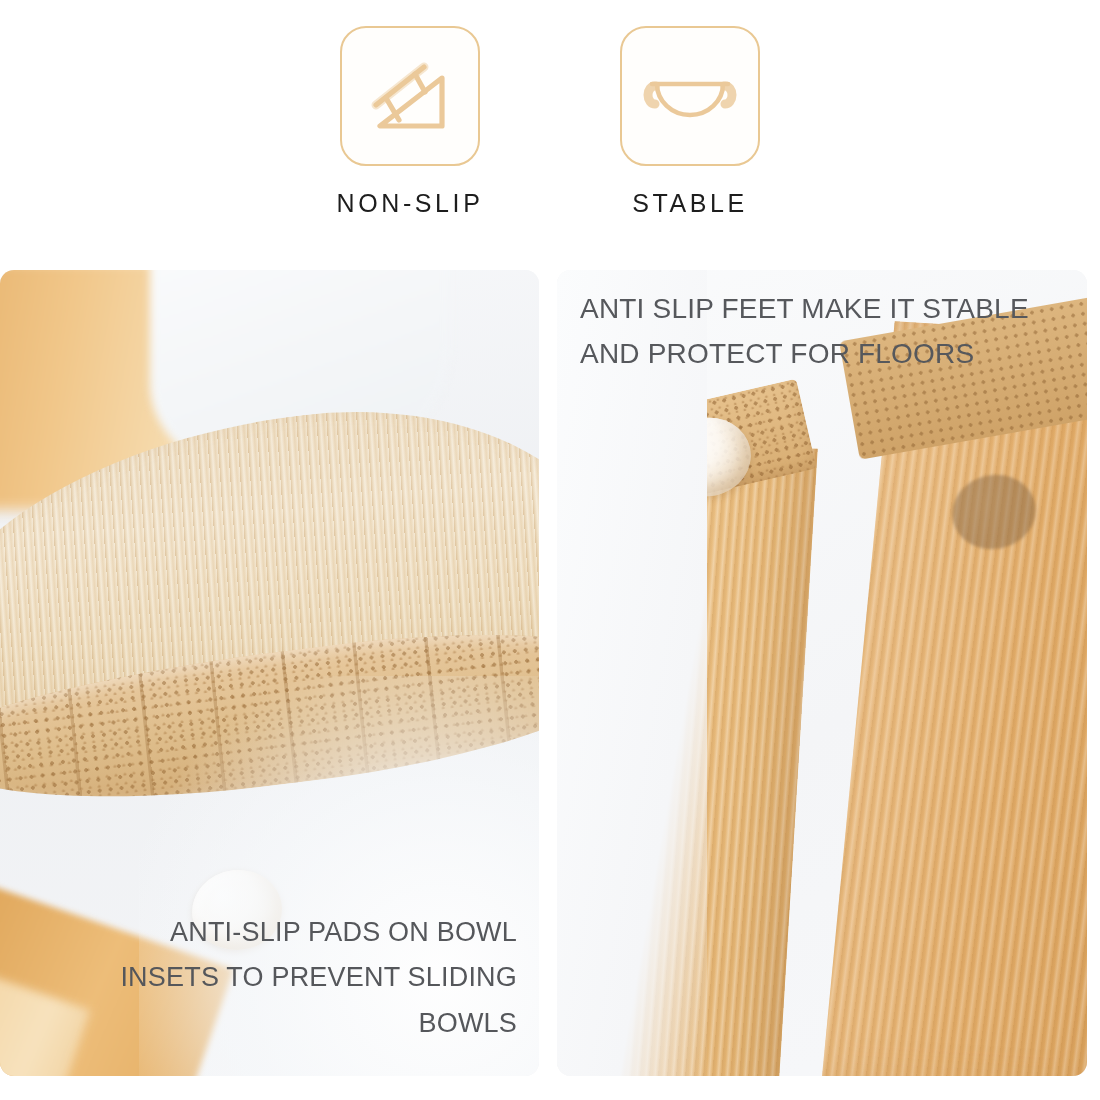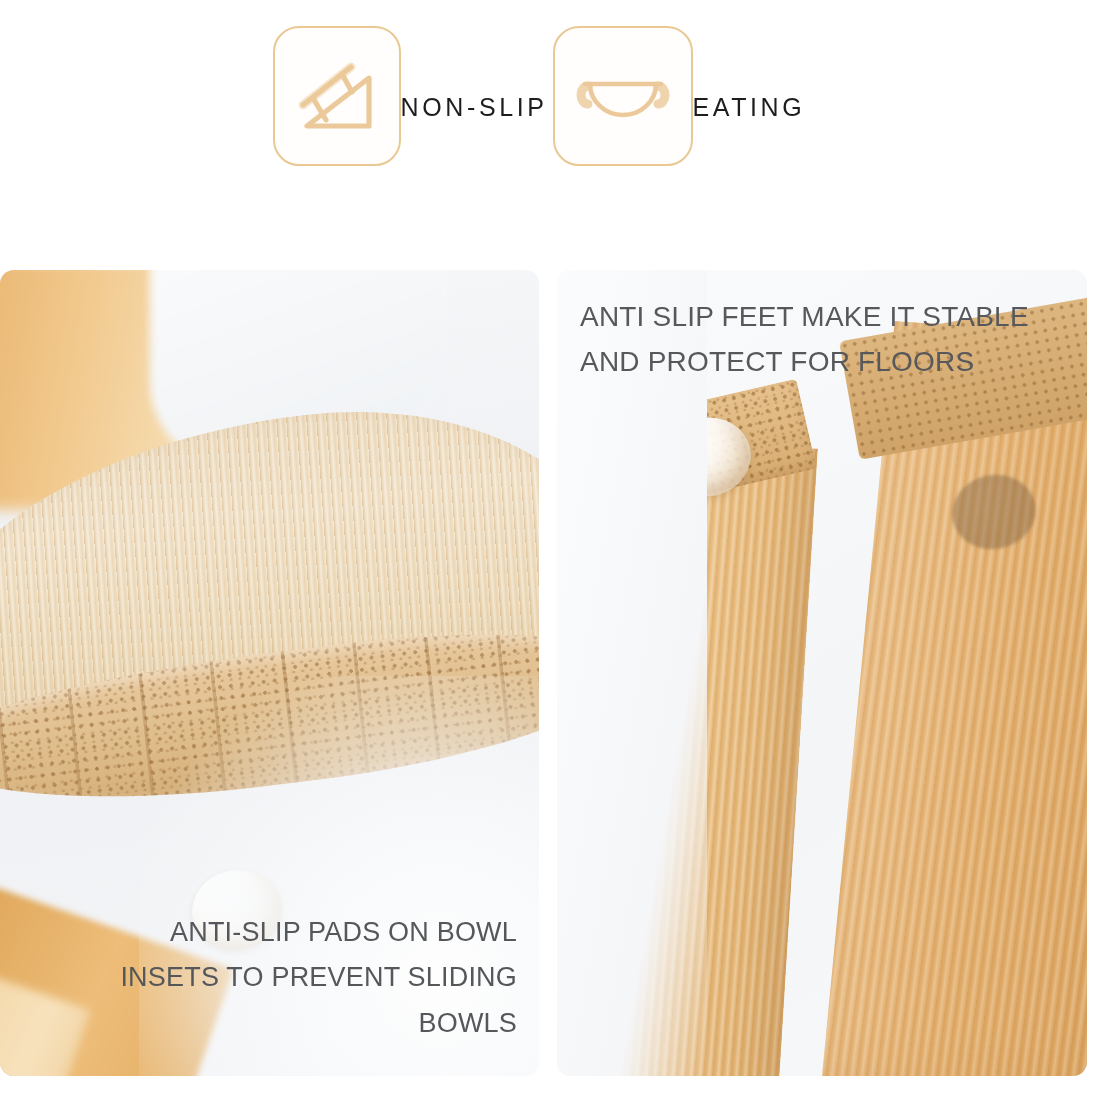--- a/index.html
+++ b/index.html
@@ -23,21 +23,21 @@
     left:0; top:0;
     width:1100px; height:240px;
     display:flex;
     justify-content:center;
     align-items:flex-start;
   }
 
   .feature {
     width:275px;
     display:flex;
-    flex-direction:row;
+    flex-direction:column;
     align-items:center;
     padding-top:26px;
   }
   .feature.f-nonslip { margin-right:5px; }
   .feature.f-mute    { margin-right:5px; }
 
   .icon-box {
     width:140px; height:140px;
     border:2.5px solid #e9c893;
     border-radius:26px;
@@ -298,21 +298,21 @@
   .r-white {
     position:absolute;
     left:0; top:0;
     width:150px; height:806px;
     background:linear-gradient(100deg,#fbfcfd 0%, #f5f6f8 70%, rgba(245,246,248,0) 100%);
   }
 
   
   .cap-right {
     position:absolute;
-    left:23px; top:24px;
+    left:23px; top:16px;
     width:470px;
     font-size:28px;
     line-height:1.62;
     letter-spacing:.2px;
     color:#56585c;
     font-weight:400;
   }
   .cap-left {
     position:absolute;
     left:0; right:22px; bottom:30px;
@@ -359,21 +359,21 @@
 
             <path d="M10 36 H86"></path>
 
             <path d="M15 36 A33 31 0 0 0 81 36"></path>
 
             <path d="M13 38 A7 9 0 0 0 13 56" stroke-width="9" opacity="0.8"></path>
             <path d="M83 38 A7 9 0 0 1 83 56" stroke-width="9" opacity="0.8"></path>
           </svg>
         </span>
       </div>
-      <div class="feature-label">EATING</div>
+      <div class="feature-label">STABLE</div>
     </div>
 
   </div>
 
   <div class="panel" id="panel-left">
     <div class="photo" id="photo-left">
       <div class="l-topblock"></div>
       <div class="l-gap"></div>
       <div class="l-rim">
         <div class="l-rim-top"></div>

